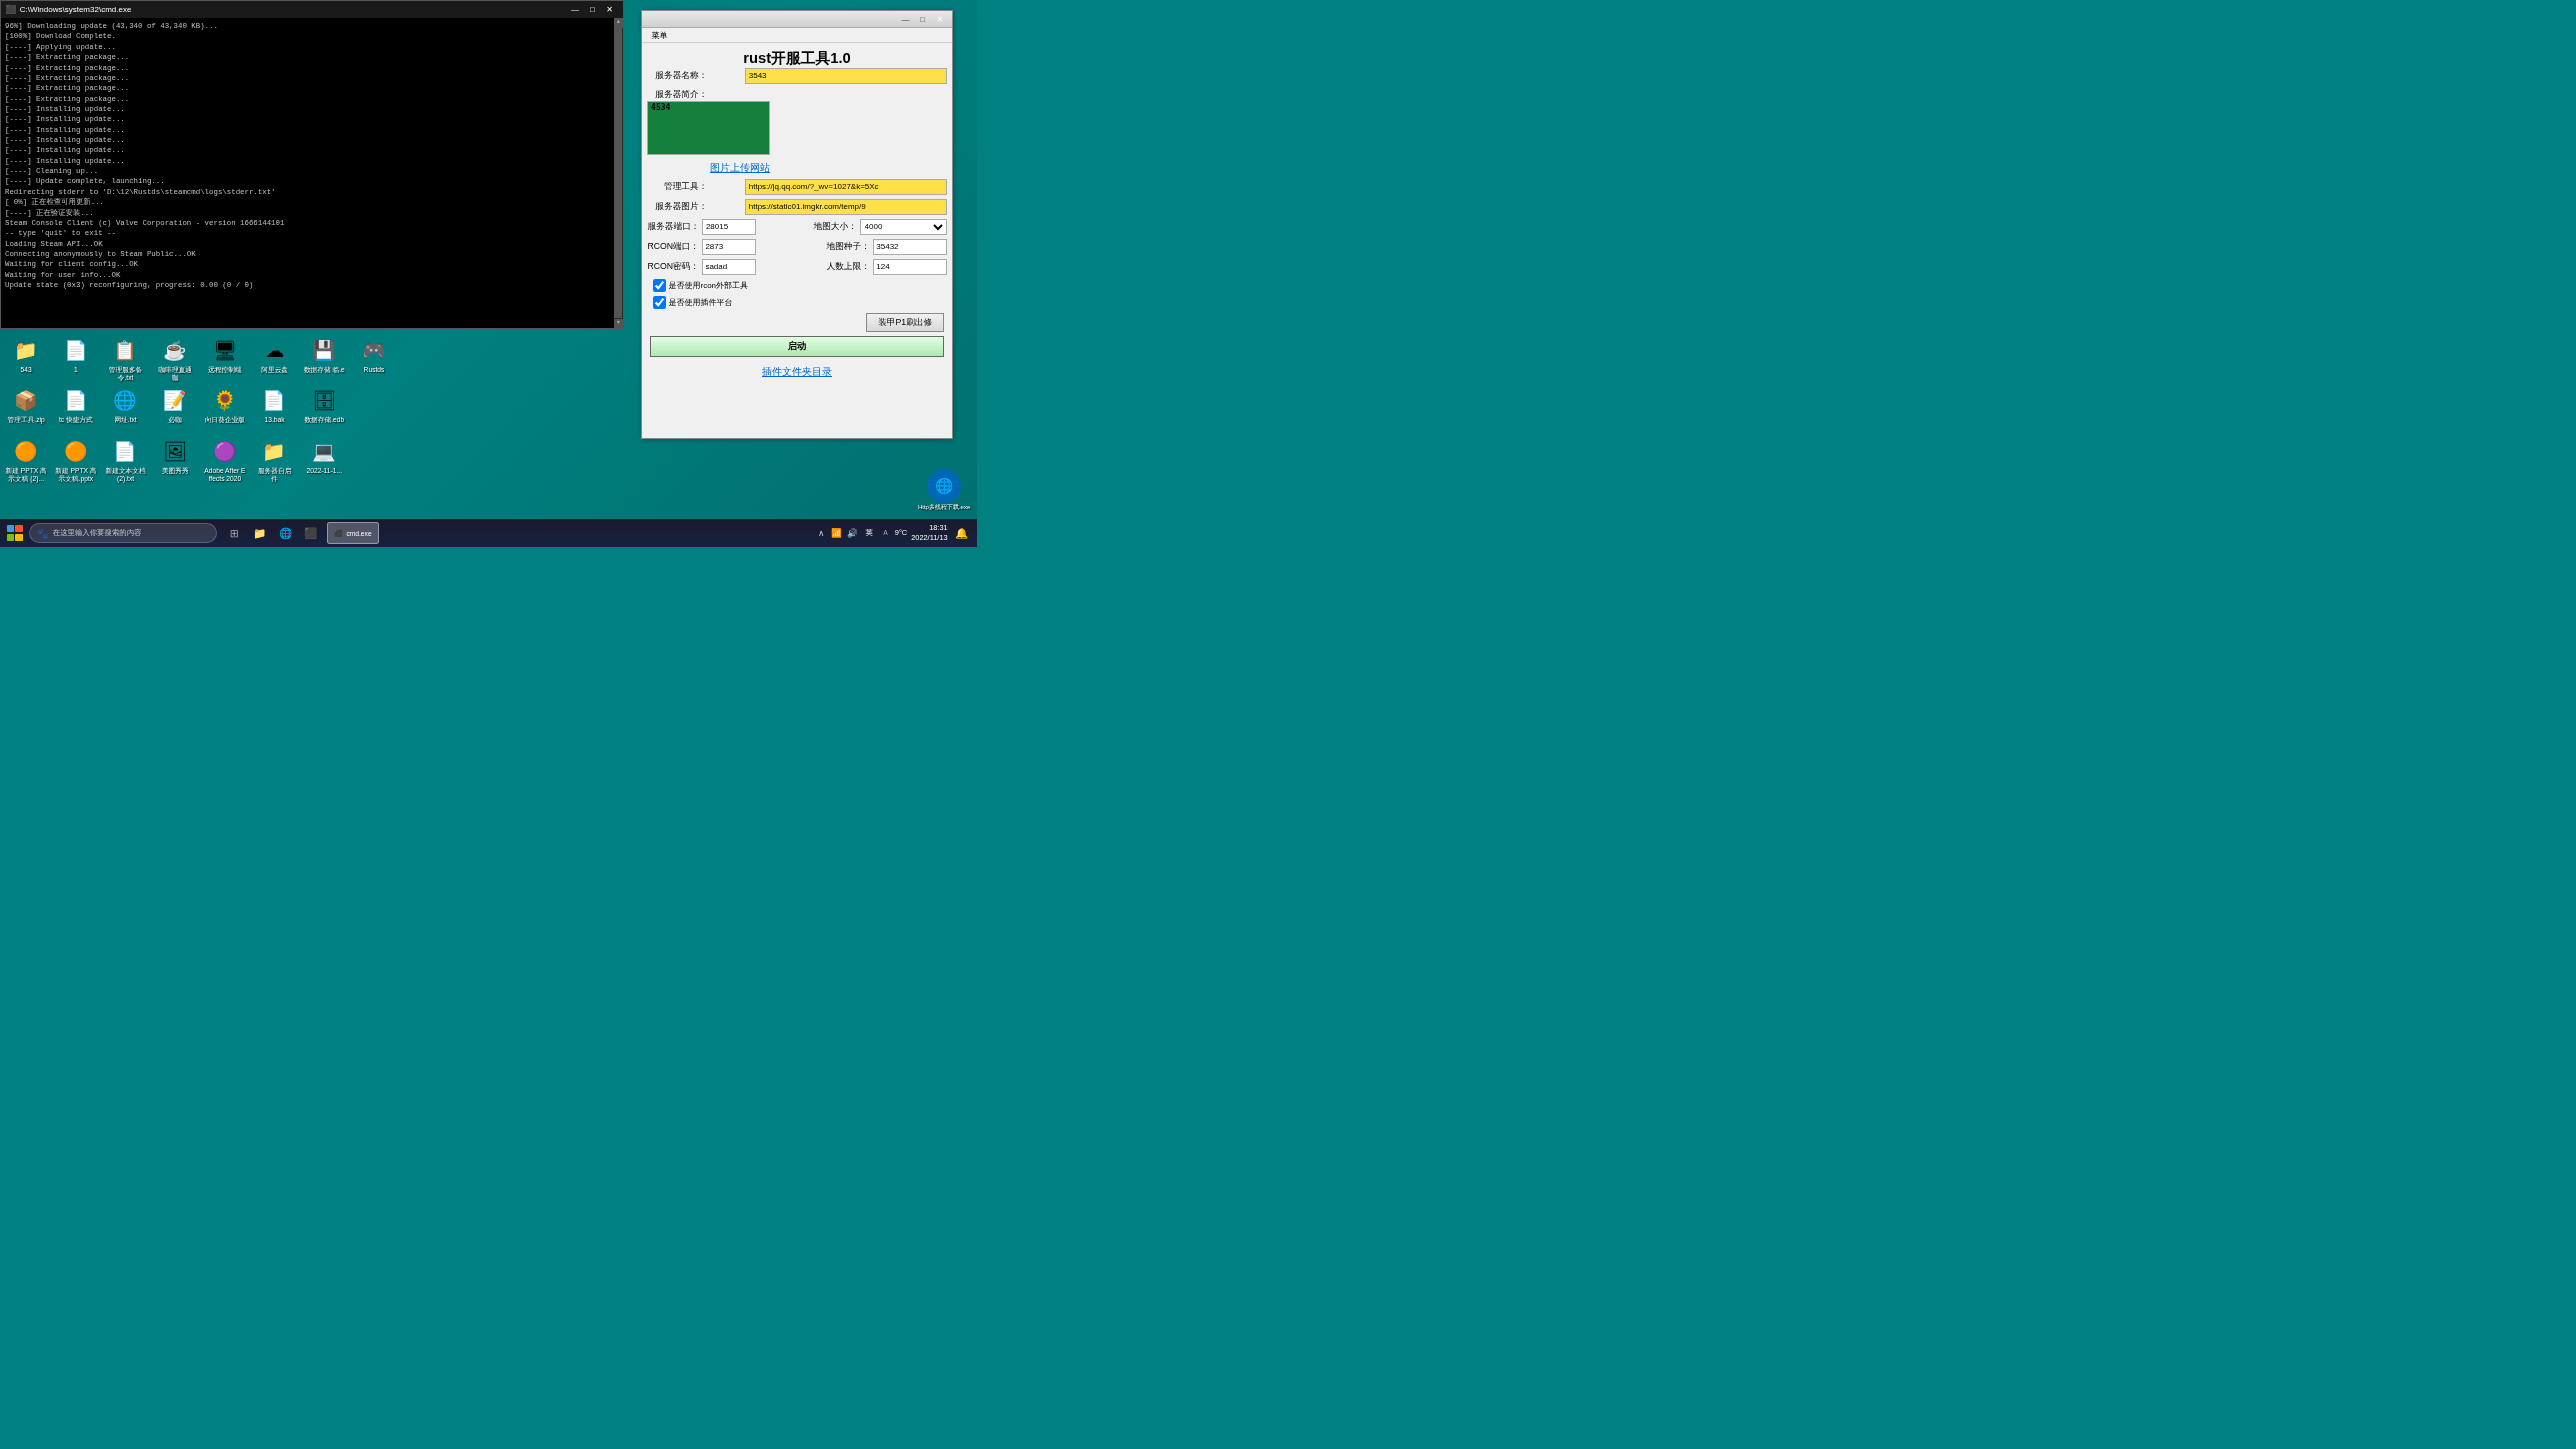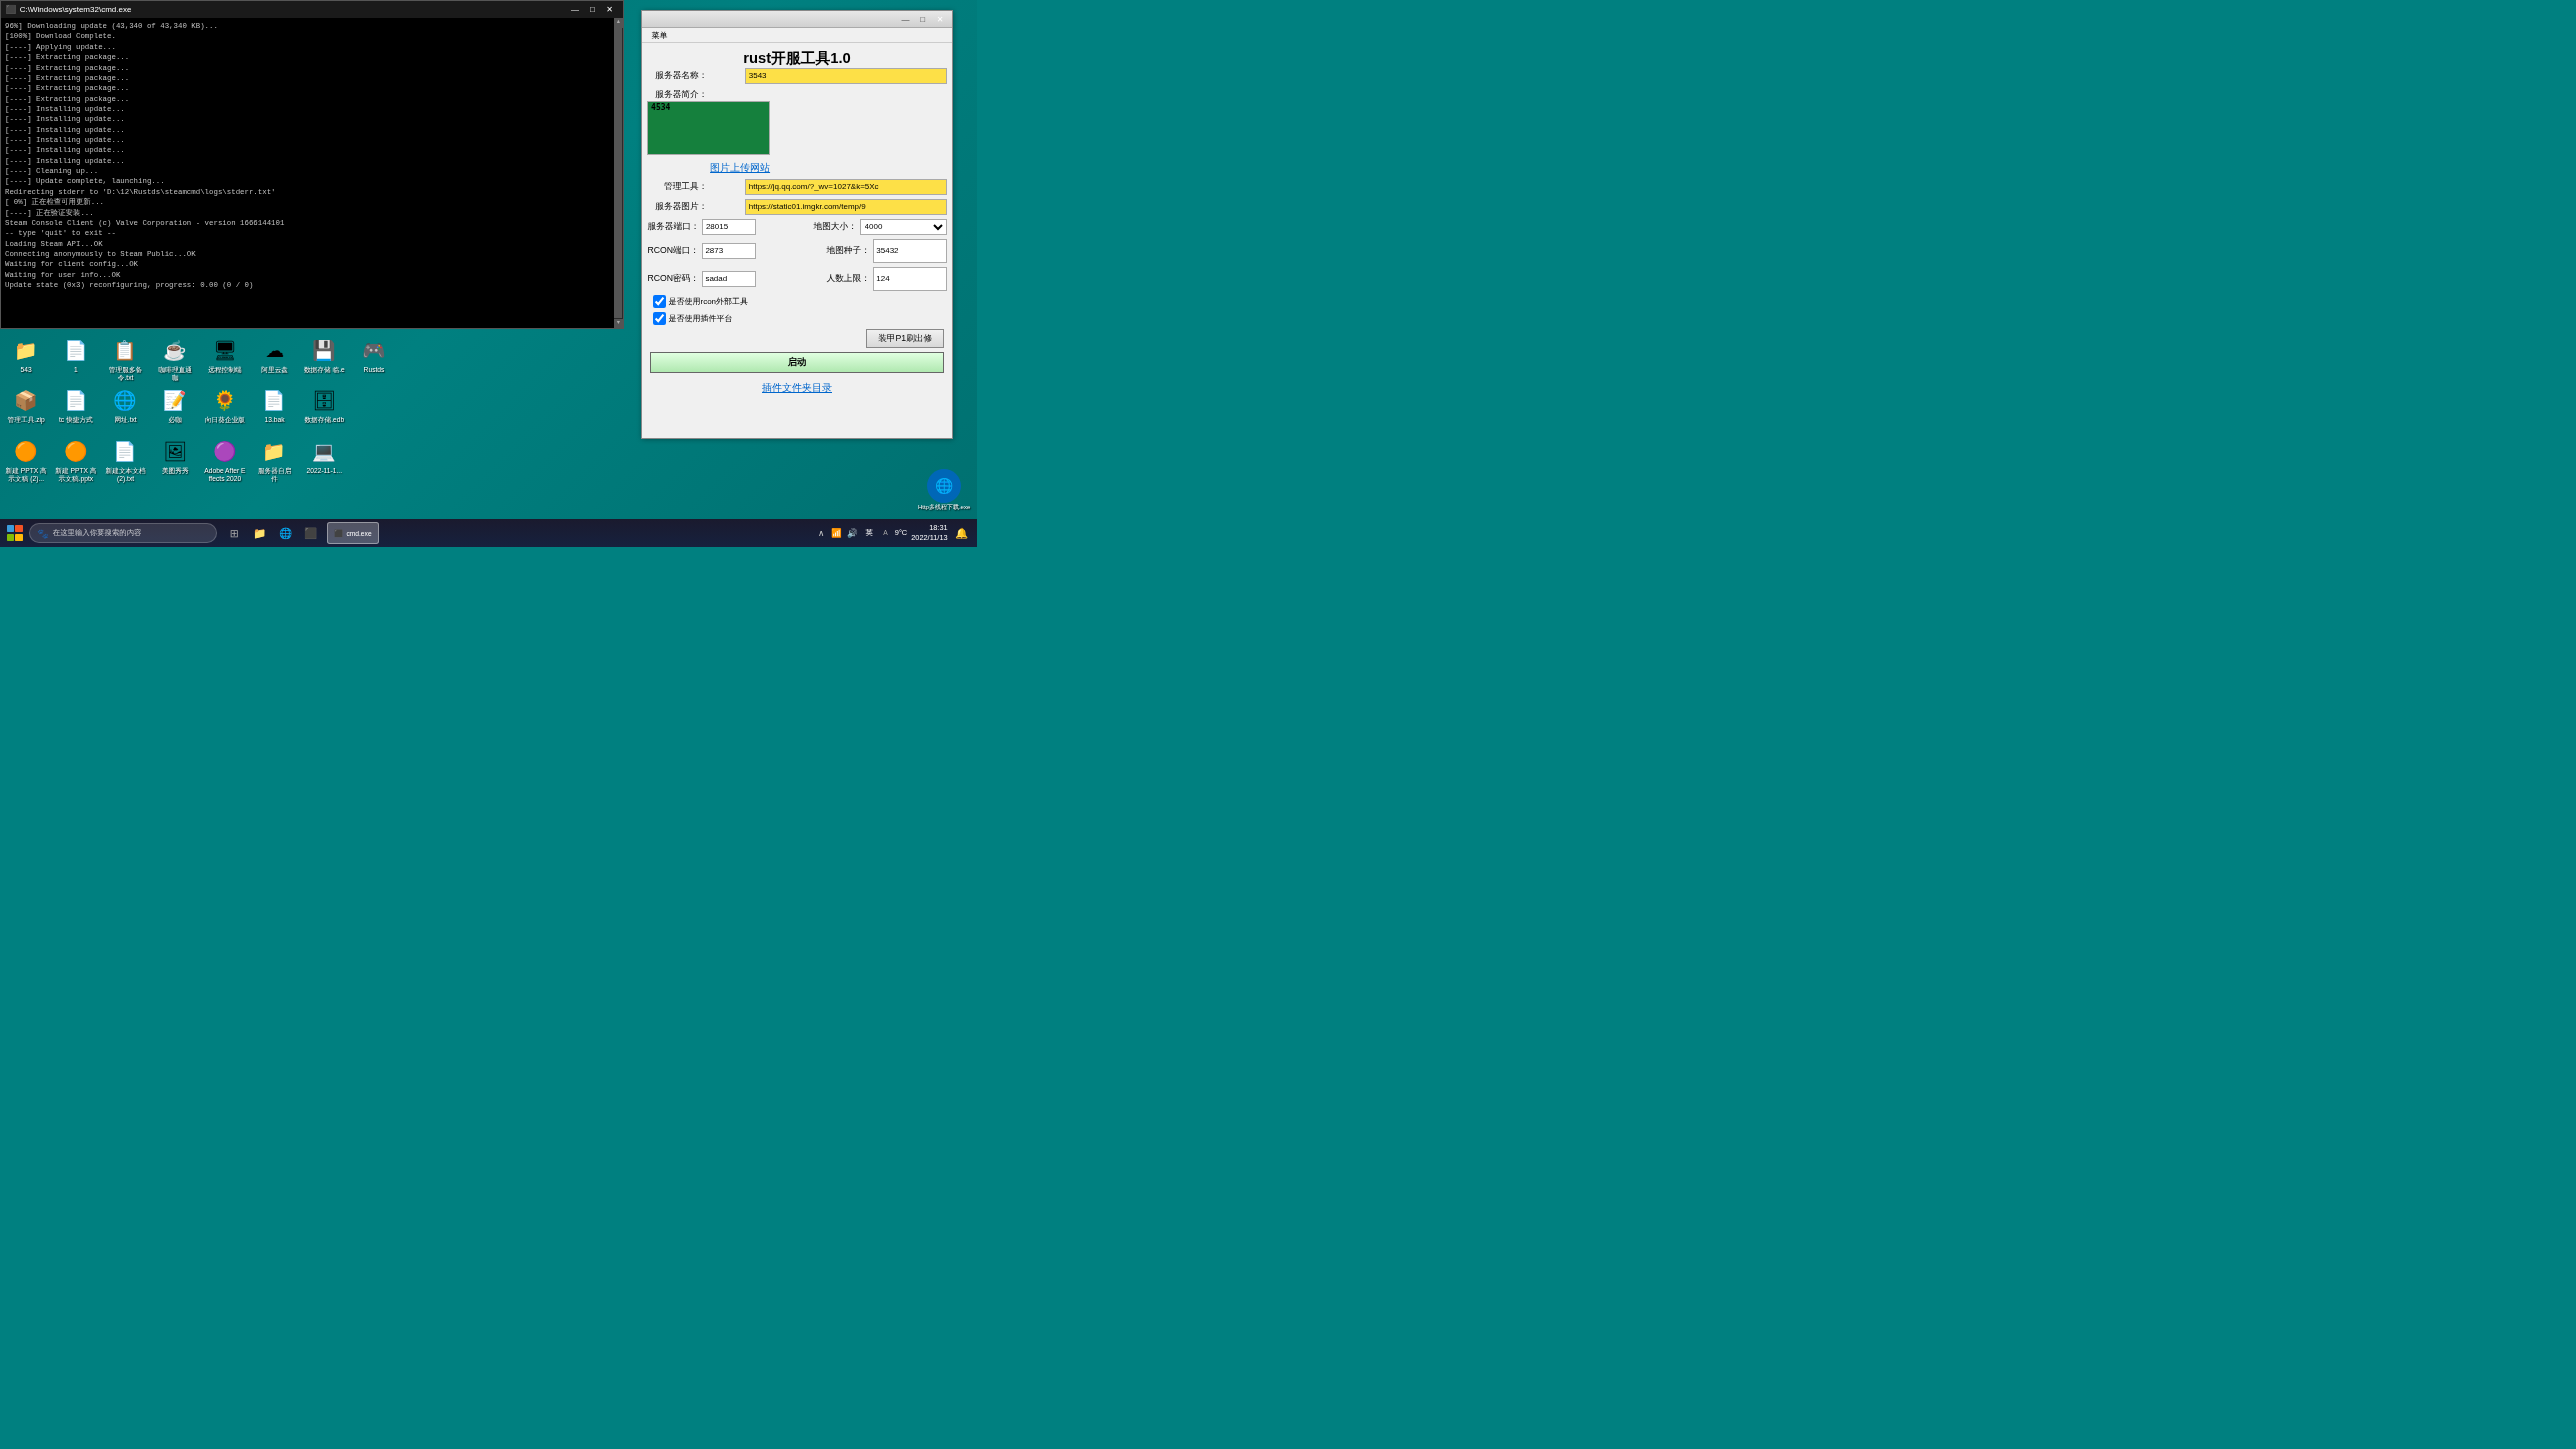--- a/index.html
+++ b/index.html
@@ -215,21 +215,21 @@
     .col-input-sm {
       width: 54px;
       height: 16px;
       border: 0.7px solid #aaa;
       background: #fff;
       padding: 1.3px 2.7px;
       font-size: 8px;
     }
     .col-input-md {
       width: 74px;
-      height: 24px;
+      height: 16px;
       border: 0.7px solid #aaa;
       background: #fff;
       padding: 1.3px 2.7px;
       font-size: 8px;
     }
     .col-select {
       width: 87px;
       height: 16px;
       border: 0.7px solid #aaa;
       background: #fff;

